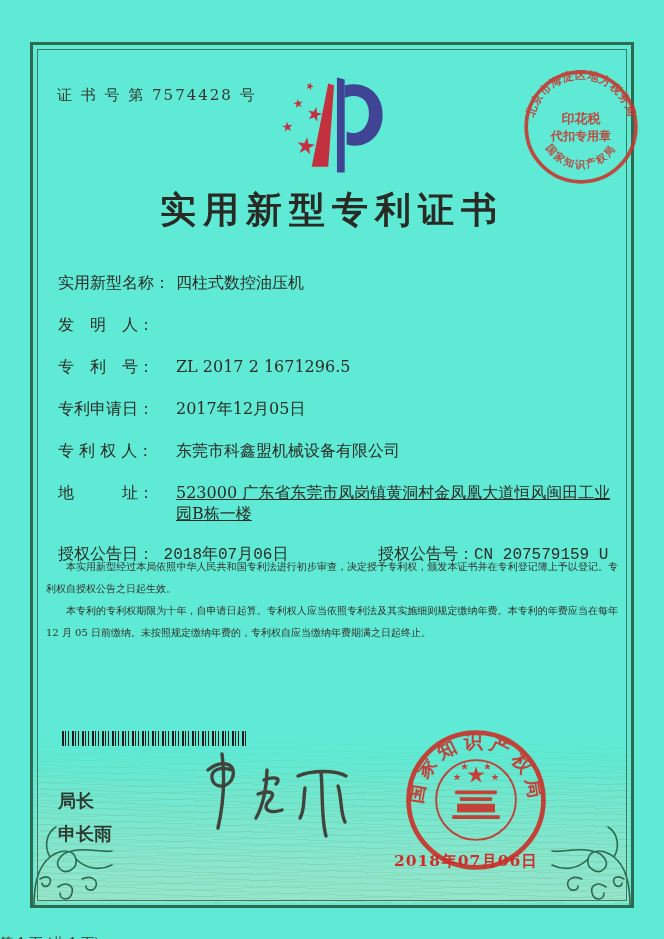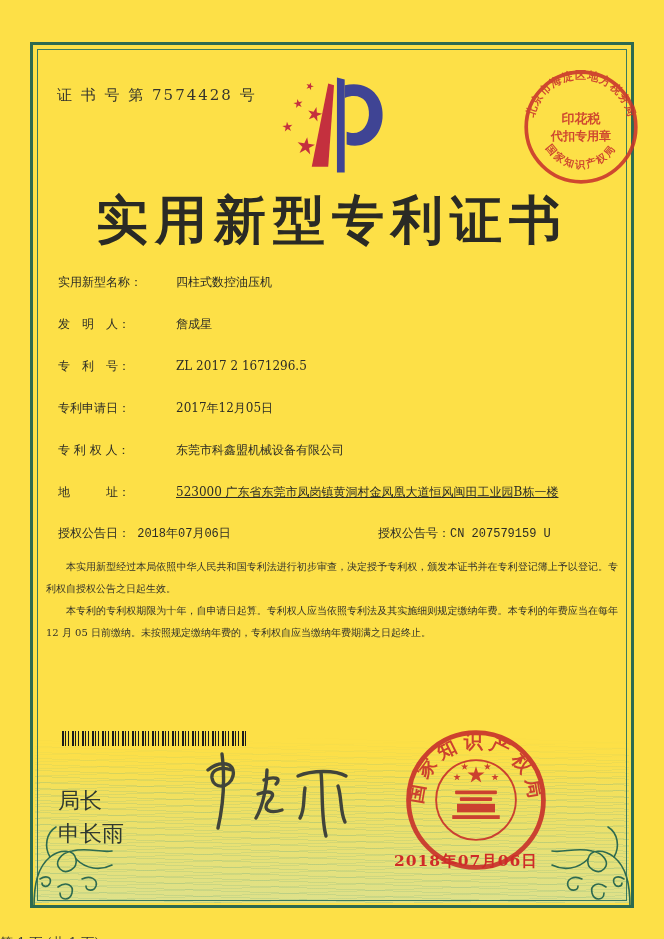--- a/index.html
+++ b/index.html
@@ -1,51 +1,51 @@
 <!DOCTYPE html>
 <html><head>
 <meta charset="utf-8">
 <style>
   html,body{margin:0;padding:0;background:#ffffff;}
   .page{
     position:relative;width:664px;height:939px;overflow:hidden;
-    background:#fde047;
+    background:#5eead4;
     font-family:"DejaVu Serif","Liberation Serif",serif;
     color:#2e2e27;
   }
   
   .frame-outer{position:absolute;left:30px;top:42px;right:30px;bottom:31px;border:3px solid #2d6a50;}
   .frame-inner{position:absolute;left:37px;top:49px;right:37px;bottom:38px;border:1px solid #3a7a5e;}
   
   .guilloche{
     position:absolute;left:35px;right:35px;top:738px;bottom:36px;
     background-image:
       repeating-linear-gradient(2deg, rgba(118,175,128,.22) 0 1px, rgba(0,0,0,0) 1px 6px),
       repeating-linear-gradient(-2deg, rgba(118,175,128,.18) 0 1px, rgba(0,0,0,0) 1px 7px),
       linear-gradient(to bottom, rgba(205,231,203,0), rgba(196,226,195,.55));
     -webkit-mask-image:linear-gradient(to bottom, transparent 0, #000 30%);
     mask-image:linear-gradient(to bottom, transparent 0, #000 30%);
   }
   .cert-no{position:absolute;left:57px;top:86px;font-size:15px;letter-spacing:2px;color:#34342d;white-space:pre;}
   .logo{position:absolute;left:272px;top:72px;}
   .tax-stamp{position:absolute;left:516px;top:62px;opacity:.88;}
   .title{position:absolute;left:0;top:186px;width:100%;text-align:center;
-    font-size:52px;font-weight:700;letter-spacing:7px;color:#2a2a25;}
-  .fields{position:absolute;left:58px;top:272px;width:556px;font-size:12px;}
+    font-size:36px;font-weight:700;letter-spacing:7px;color:#2a2a25;}
+  .fields{position:absolute;left:58px;top:272px;width:556px;font-size:16px;}
   .field-row{display:flex;margin-bottom:21px;line-height:21px;}
   .field-label{flex:0 0 118px;white-space:pre-wrap;color:#2c2c26;}
   .field-value{flex:1;color:#2c2c26;}
   .grant-row{position:relative;display:block;height:21px;font-family:Liberation Mono, monospace;}
   .grant-right{position:absolute;left:312px;top:0;display:flex;margin-left:8px;}
   .paragraphs{position:absolute;left:46px;top:556px;width:572px;font-size:10px;line-height:22px;
     text-align:justify;color:#33322a;}
   .paragraphs p{margin:0;text-indent:2em;}
   .barcode{position:absolute;left:62px;top:731px;width:186px;height:15px;
     background:repeating-linear-gradient(90deg,#1d1d1d 0 2px,transparent 2px 3px,#1d1d1d 3px 4px,transparent 4px 6px,#1d1d1d 6px 7px,transparent 7px 10px);}
-  .official{position:absolute;left:58px;top:784px;font-size:22px;line-height:33px;color:#2f3a31;}
+  .official{position:absolute;left:58px;top:784px;font-size:18px;line-height:33px;color:#2f3a31;font-weight:bold;}
   .signature{position:absolute;left:178px;top:748px;}
   .office-stamp{position:absolute;left:400px;top:724px;opacity:.92;}
   .stamp-date{position:absolute;left:394px;top:851px;font-size:15.5px;font-weight:700;
     color:#cf2b28;letter-spacing:1px;}
   .page-footer{position:absolute;left:0;top:934px;width:100%;text-align:left;font-size:13px;color:#3a3a32;}
   .corner-ornament{position:absolute;bottom:28px;}
   .corner-left{left:28px;}
   .corner-right{right:28px;transform:scaleX(-1);}
 </style>
 </head>
@@ -116,21 +116,20 @@
 
   <div class="title">实用新型专利证书</div>
 
   <div class="fields">
     <div class="field-row">
       <span class="field-label">实用新型名称：</span>
       <span class="field-value">四柱式数控油压机</span>
     </div>
     <div class="field-row">
       <span class="field-label">发　明　人：</span>
-      <span class="field-value">詹成星</span>
     </div>
     <div class="field-row">
       <span class="field-label">专　利　号：</span>
       <span class="field-value">ZL 2017 2 1671296.5</span>
     </div>
     <div class="field-row">
       <span class="field-label">专利申请日：</span>
       <span class="field-value">2017年12月05日</span>
     </div>
     <div class="field-row">

